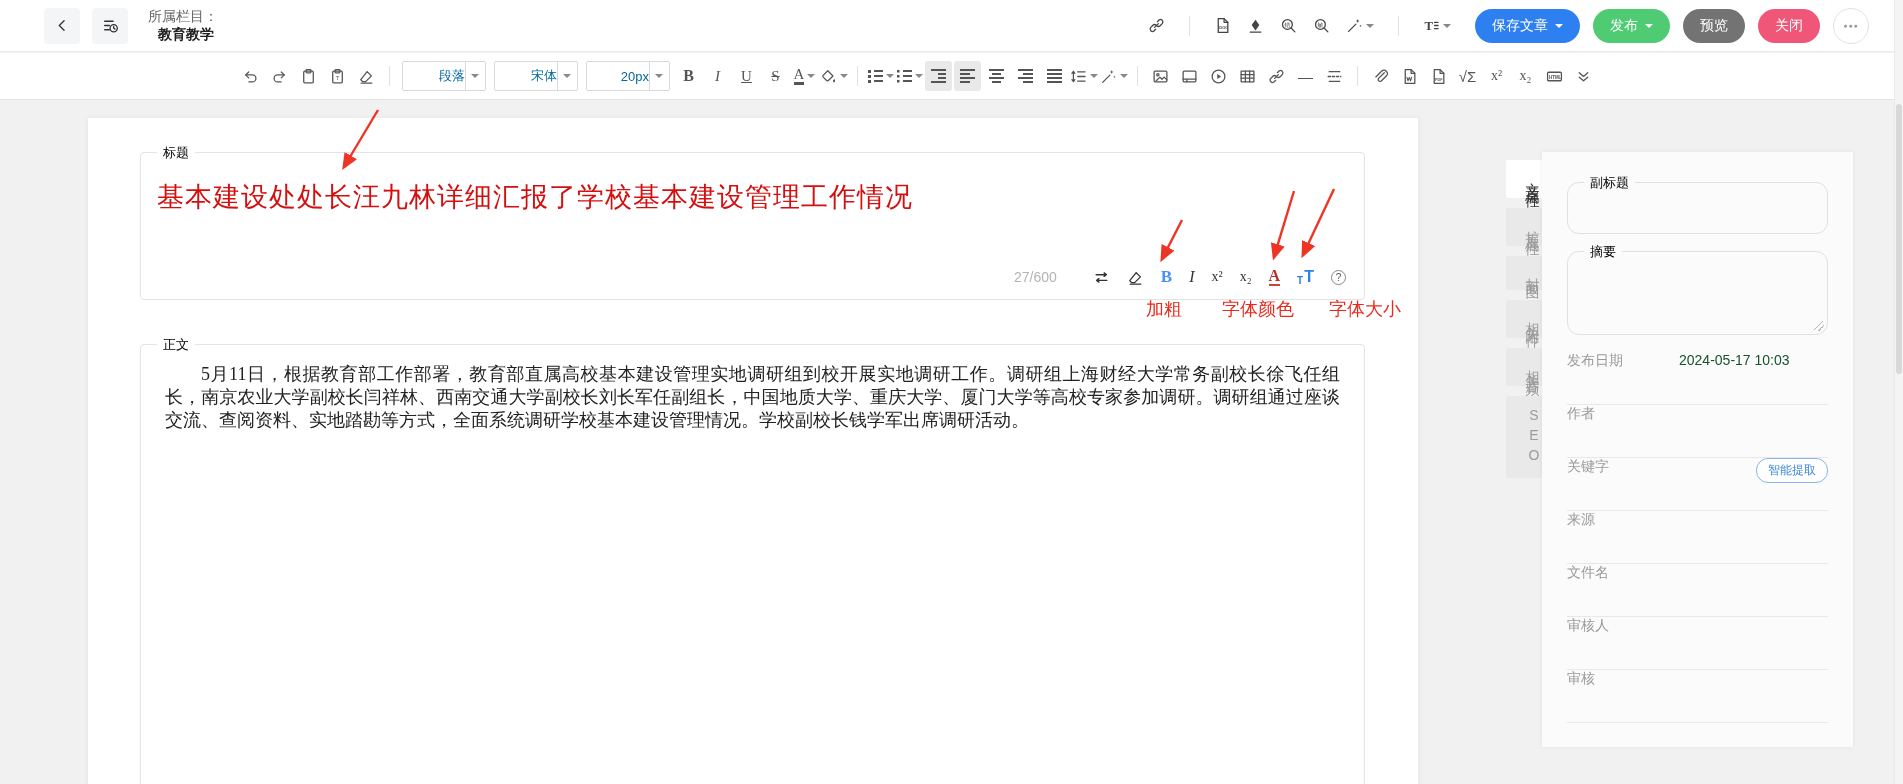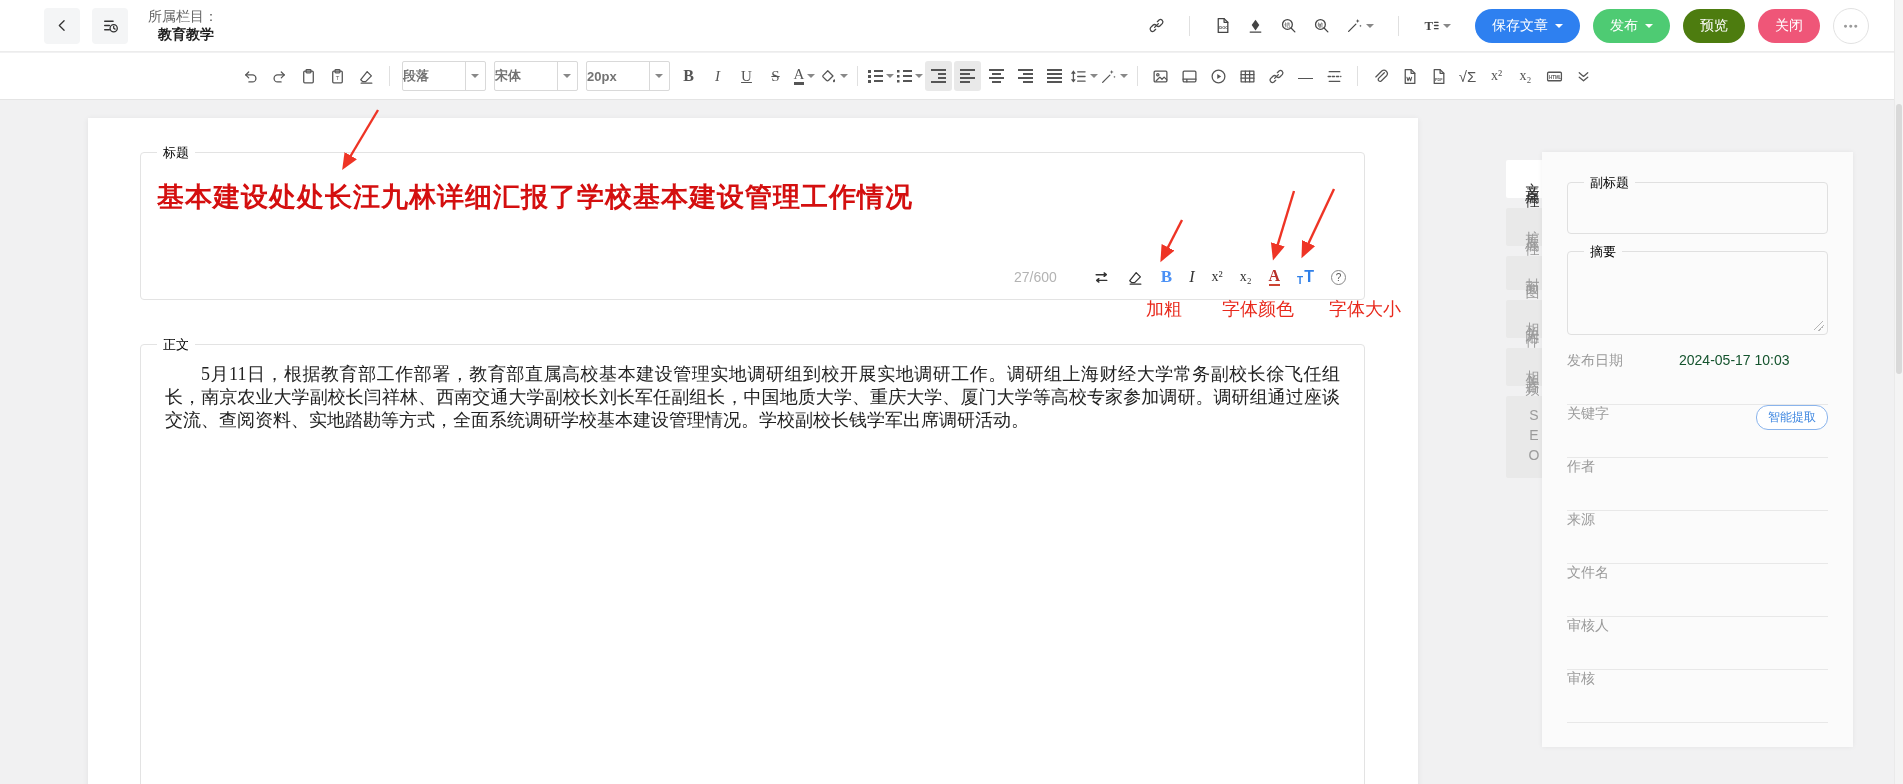--- a/index.html
+++ b/index.html
@@ -15,21 +15,21 @@
   .top-actions{display:flex;align-items:center;gap:13px;margin:0 34px 0 24px;}
   .pill{height:34px;border-radius:17px;color:#fff;font-size:14px;display:flex;align-items:center;padding:0 17px;cursor:pointer;}
   .pill .caret{border-top-color:#fff;margin-left:7px;}
   .more-btn{width:34px;height:34px;border:1px solid #e2e2e2;border-radius:50%;color:#9a9a9a;display:flex;align-items:center;justify-content:center;font-size:12px;letter-spacing:1px;background:#fff;}
   
   .toolbar{position:absolute;left:0;top:53px;width:100%;height:47px;background:#fff;border-bottom:1px solid #e4e4e4;display:flex;align-items:center;box-sizing:border-box;padding-left:236px;}
   .toolbar .tbtn{min-width:27px;height:30px;display:flex;align-items:center;justify-content:center;border-radius:3px;color:#555;font-size:15px;margin:0 1px;}
   .toolbar .tbtn.active{background:#e9e9e9;}
   .tdiv{width:1px;height:20px;background:#e0e0e0;margin:0 8px;flex:none;}
   .tsel{width:84px;height:30px;border:1px solid #d9d9d9;border-radius:2px;display:flex;align-items:center;margin:0 4px;background:#fff;box-sizing:border-box;}
-  .tsel-label{flex:1;text-align:left;font-size:13px;color:#737373;font-weight:bold;}
+  .tsel-label{flex:1;text-align:right;font-size:13px;color:#0369a1;}
   .tsel-sep{width:1px;height:28px;background:#d9d9d9;}
   .tsel .caret{margin:3px 6px 0 5px;}
   .caret{width:0;height:0;border:4px solid transparent;border-top-color:#888;margin-top:4px;margin-left:3px;flex:none;}
   .t-b{font-weight:700;font-family:"Liberation Serif",serif;font-size:16px;}
   .t-i{font-style:italic;font-family:"Liberation Serif",serif;font-size:15px;}
   .t-u{text-decoration:underline;font-family:"Liberation Serif",serif;font-size:15px;}
   .t-s{text-decoration:line-through;font-family:"Liberation Serif",serif;font-size:15px;}
   .t-a{font-family:"Liberation Serif",serif;font-size:15px;border-bottom:3px solid #555;line-height:1.05;}
   .t-x{font-family:"Liberation Serif",serif;font-size:14px;}
   .glyph{font-size:15px;}
@@ -39,21 +39,21 @@
   .bars-right{background-size:15px 2px,10px 2px,15px 2px,10px 2px;background-position:0 0,5px 4px,0 8px,5px 12px;}
   .bars-just{background-size:15px 2px,15px 2px,15px 2px,15px 2px;background-position:0 0,0 4px,0 8px,0 12px;}
   .indent{background-size:15px 2px,8px 2px,8px 2px,15px 2px;background-position:0 0,7px 4px,7px 8px,0 12px;}
   .ol,.ul{background-image:linear-gradient(#555,#555),linear-gradient(#555,#555),linear-gradient(#555,#555),linear-gradient(#555,#555),linear-gradient(#555,#555),linear-gradient(#555,#555);background-size:9px 2px,9px 2px,9px 2px,3px 3px,3px 3px,3px 3px;background-position:6px 1px,6px 6px,6px 11px,0 1px,0 6px,0 11px;}
   .ul{background-size:9px 2px,9px 2px,9px 2px,2.5px 2.5px,2.5px 2.5px,2.5px 2.5px;}
   
   .card{position:absolute;left:88px;top:118px;width:1330px;height:690px;background:#fff;box-shadow:0 1px 6px rgba(0,0,0,.07);}
   .fieldbox{position:absolute;border:1px solid #e3e3e3;border-radius:4px;box-sizing:border-box;background:#fff;}
   .flegend{position:absolute;top:-9px;left:16px;background:#fff;padding:0 6px;font-size:13px;color:#000000;line-height:17px;}
   .title-box{left:52px;top:34px;width:1225px;height:148px;}
-  .title-text{position:absolute;left:16px;top:26px;font-size:27px;font-weight:bold;color:#d40f0f;letter-spacing:1px;white-space:nowrap;}
+  .title-text{position:absolute;left:16px;top:26px;font-size:27px;font-weight:normal;color:#d40f0f;letter-spacing:1px;white-space:nowrap;}
   .mini-bar{position:absolute;right:18px;bottom:12px;display:flex;align-items:center;}
   .counter{color:#b3b3b3;font-size:14px;margin-right:36px;}
   .mini-icons{display:flex;align-items:center;gap:17px;}
   .mini-icons .tbtn{display:flex;align-items:center;justify-content:center;color:#333;}
   .m-b{color:#4a90f5;font-weight:700;font-size:17px;font-family:"Liberation Serif",serif;}
   .m-i{font-style:italic;font-family:"Liberation Serif",serif;font-size:16px;color:#333;}
   .m-x{font-size:14px;color:#333;font-family:"Liberation Serif",serif;}
   .m-a{color:#b8312a;font-weight:700;font-size:16px;border-bottom:2.5px solid #c43;line-height:1.05;font-family:"Liberation Serif",serif;}
   .m-t{color:#2f7fe8;font-weight:700;font-size:16px;display:flex;align-items:flex-end;}
   .m-t::before{content:"T";font-size:10px;margin-right:1px;font-weight:700;}
@@ -61,21 +61,21 @@
   .body-box{left:52px;top:226px;width:1225px;height:560px;}
   .body-text{padding:18px 24px 0 24px;font-family:"Liberation Serif","DejaVu Serif",serif;font-size:18px;line-height:23px;color:#222;text-indent:2em;text-align:justify;}
   
   .anno{position:absolute;color:#e8291c;font-size:18px;font-weight:500;white-space:nowrap;z-index:40;}
   .arrows{position:absolute;left:0;top:0;z-index:50;pointer-events:none;}
   
   .panel{position:absolute;left:1542px;top:152px;width:311px;height:595px;background:#fbfbfb;box-shadow:0 0 5px rgba(0,0,0,.06);box-sizing:border-box;padding:30px 25px 0 25px;}
   .tabs{position:absolute;left:1506px;top:160px;width:36px;display:flex;flex-direction:column;gap:10px;}
   .tab{writing-mode:vertical-rl;text-orientation:upright;letter-spacing:4px;padding:11px 0;width:36px;display:flex;justify-content:center;background:#e9e9e9;color:#9b9b9b;font-size:14px;border-radius:2px 0 0 2px;box-sizing:border-box;cursor:pointer;}
   .tab.active{background:#fff;color:#333;}
-  .fbox{position:relative;border:1px solid #e0e0e0;border-radius:4px;height:50px;margin-bottom:17px;background:#fbfbfb;}
+  .fbox{position:relative;border:1px solid #e0e0e0;border-radius:12px;height:50px;margin-bottom:17px;background:#fbfbfb;}
   .fbox .flegend{background:#fbfbfb;}
   .fbox.tall{height:82px;}
   .rsz{position:absolute;right:3px;bottom:3px;width:10px;height:10px;background:linear-gradient(135deg,transparent 0 40%,#b5b5b5 40% 49%,transparent 49% 66%,#b5b5b5 66% 75%,transparent 75%);}
   .frow{position:relative;border-bottom:1px solid #e8e8e8;height:52px;display:flex;align-items:flex-start;}
   .flabel{color:#9a9a9a;font-size:14px;}
   .fvalue{color:#14532d;font-size:14px;margin-left:56px;}
   .fbtn{margin-left:auto;border:1px solid #8ab4ec;color:#3d86e0;font-size:12px;border-radius:12px;padding:3px 11px;background:#fff;cursor:pointer;}
   
   .scrollbar{position:absolute;right:0;top:0;width:9px;height:784px;background:#f4f4f4;border-left:1px solid #eaeaea;box-sizing:border-box;}
   .scroll-thumb{position:absolute;left:1px;top:104px;width:6px;height:270px;background:#d9d9d9;border-radius:3px;}
@@ -158,21 +158,21 @@
       </div>
     <div class="top-actions">
         <div class="pill" style="background: rgb(46, 128, 240);">
           <span>保存文章</span>
           <span class="caret"></span>
         </div>
         <div class="pill" style="background: rgb(78, 203, 115);">
           <span>发布</span>
           <span class="caret"></span>
         </div>
-        <div class="pill" style="background: #4d7c0f;">
+        <div class="pill" style="background: #737373;">
           <span>预览</span>
         </div>
         <div class="pill" style="background: rgb(239, 86, 120);">
           <span>关闭</span>
         </div>
         <div class="more-btn" style="font-size: 7px;">●●●</div>
       </div>
   </div>
 
   <div class="toolbar">
@@ -448,25 +448,25 @@
         </div>
         <div class="fbox tall">
           <span class="flegend">摘要</span>
           <span class="rsz"></span>
         </div>
         <div class="frow">
           <span class="flabel">发布日期</span>
           <span class="fvalue">2024-05-17 10:03</span>
         </div>
         <div class="frow">
+          <span class="flabel">作者</span>
+        </div>
+        <div class="frow">
           <span class="flabel">关键字</span>
           <span class="fbtn">智能提取</span>
-        </div>
-        <div class="frow">
-          <span class="flabel">作者</span>
         </div>
         <div class="frow">
           <span class="flabel">来源</span>
         </div>
         <div class="frow">
           <span class="flabel">文件名</span>
         </div>
         <div class="frow">
           <span class="flabel">审核人</span>
         </div>

